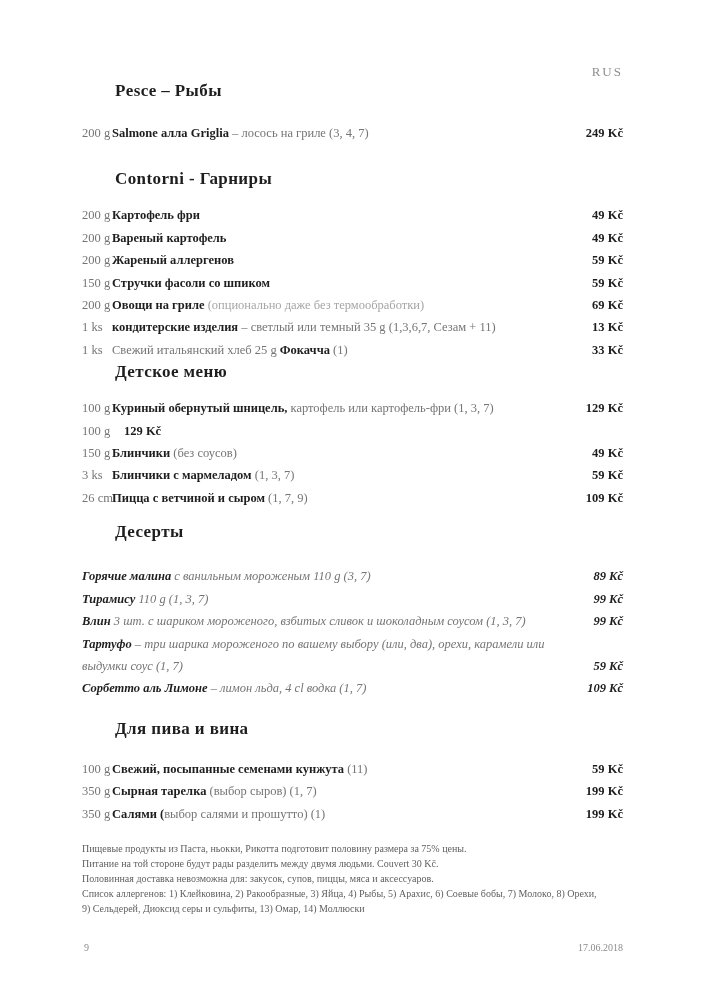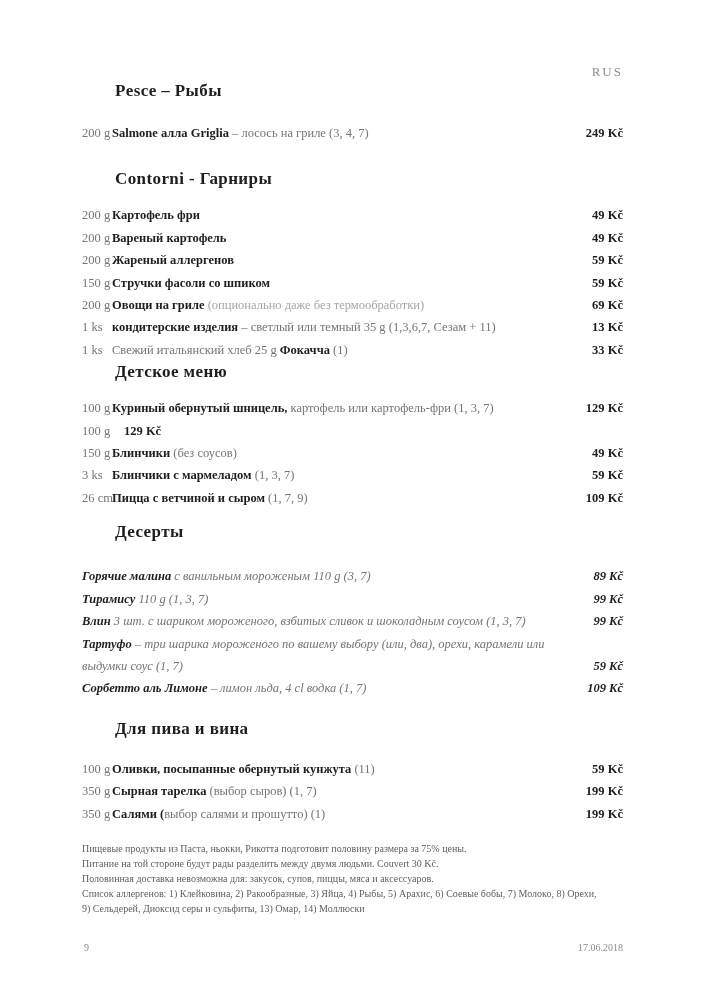--- a/index.html
+++ b/index.html
@@ -194,21 +194,21 @@
             <span class="price">109 Kč</span>
           </div>
       </div>
     </section>
 
     <section class="sec-block s-wine">
       <h2 class="sec">Для пива и вина</h2>
       <div class="rows">
         <div class="row">
             <span class="qty">100 g</span>
-            <span class="txt"><span class="pre"></span><span class="nm">Оливки, посыпанные обернутый кунжута</span><span class="desc"> (11)</span><span class="note"></span></span>
+            <span class="txt"><span class="pre"></span><span class="nm">Свежий, посыпанные семенами кунжута</span><span class="desc"> (11)</span><span class="note"></span></span>
             <span class="price">59 Kč</span>
           </div>
         <div class="row">
             <span class="qty">350 g</span>
             <span class="txt"><span class="pre"></span><span class="nm">Сырная тарелка</span><span class="desc"> (выбор сыров) (1, 7)</span><span class="note"></span></span>
             <span class="price">199 Kč</span>
           </div>
         <div class="row">
             <span class="qty">350 g</span>
             <span class="txt"><span class="pre"></span><span class="nm">Салями (</span><span class="desc">выбор салями и прошутто) (1)</span><span class="note"></span></span>

